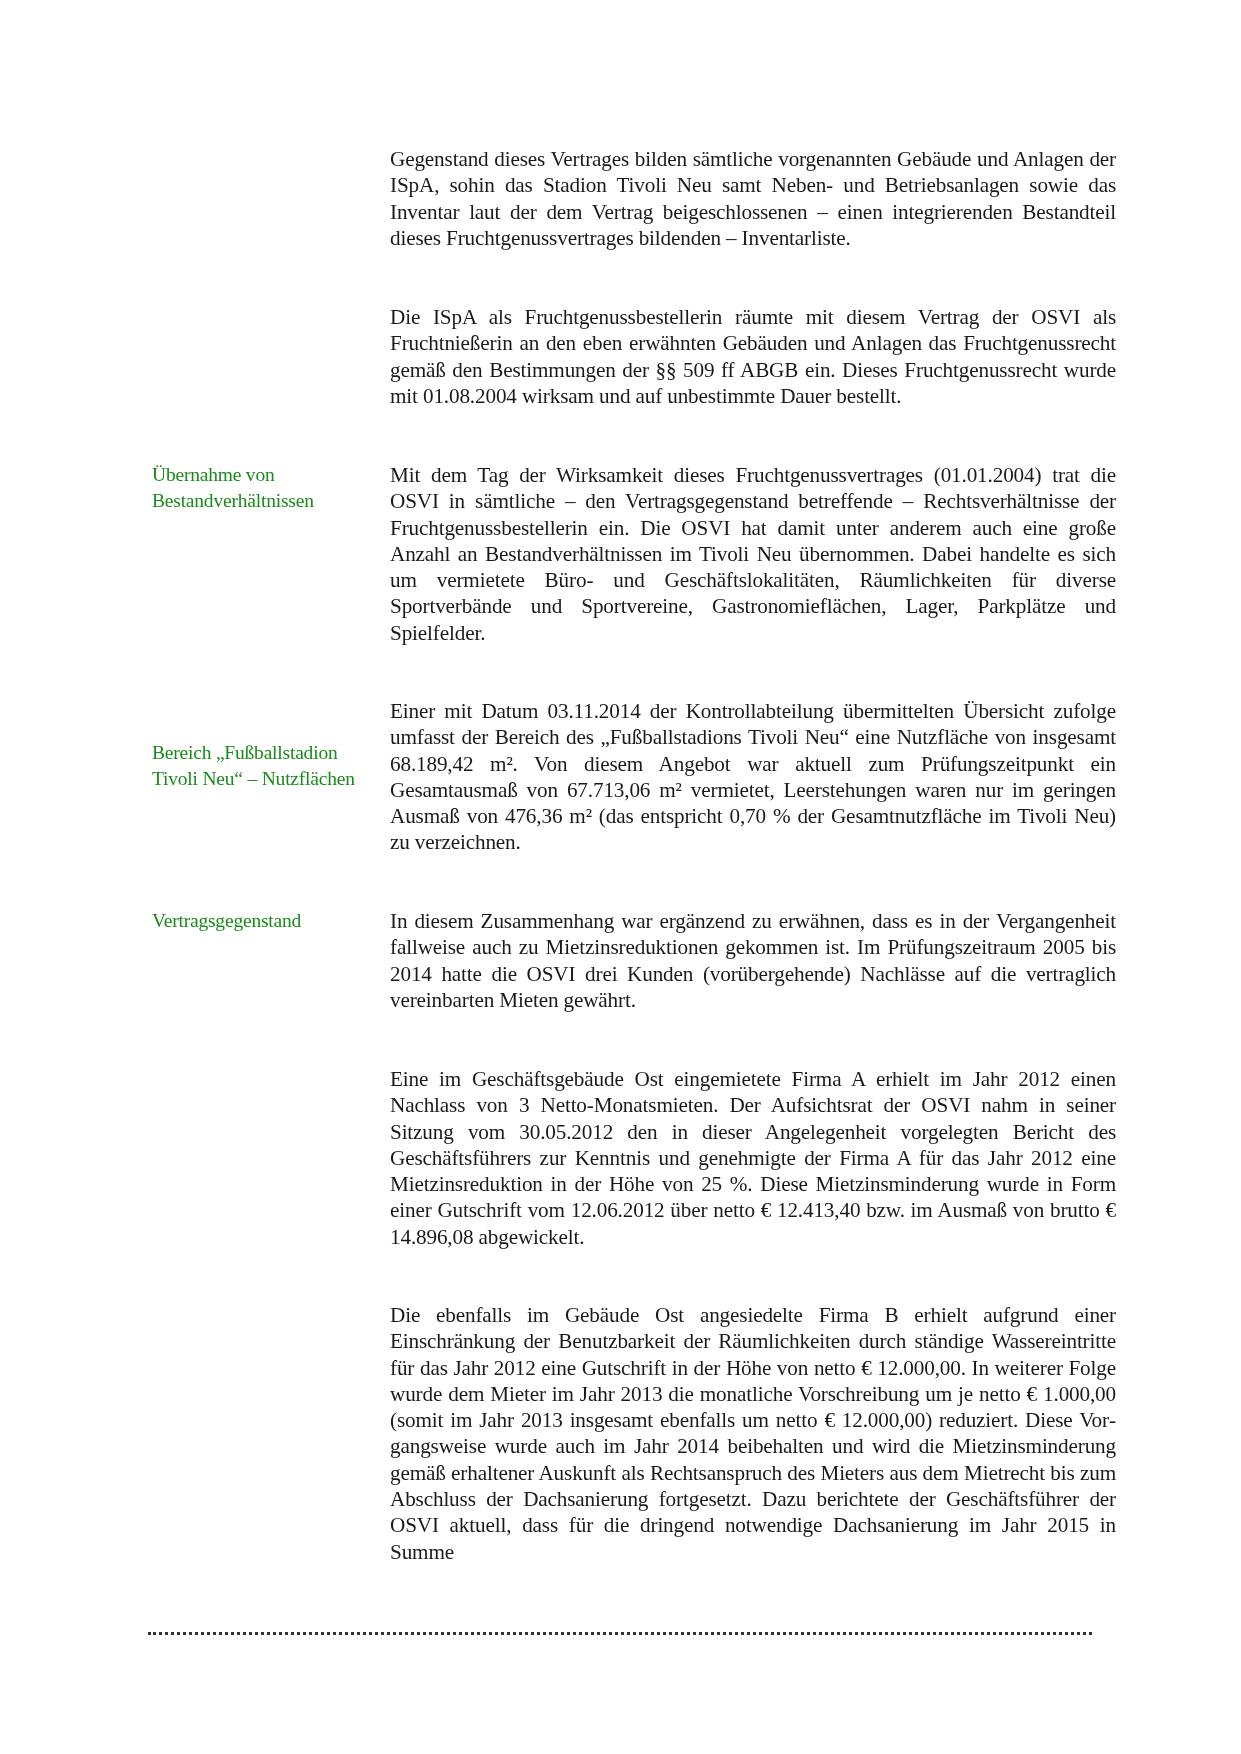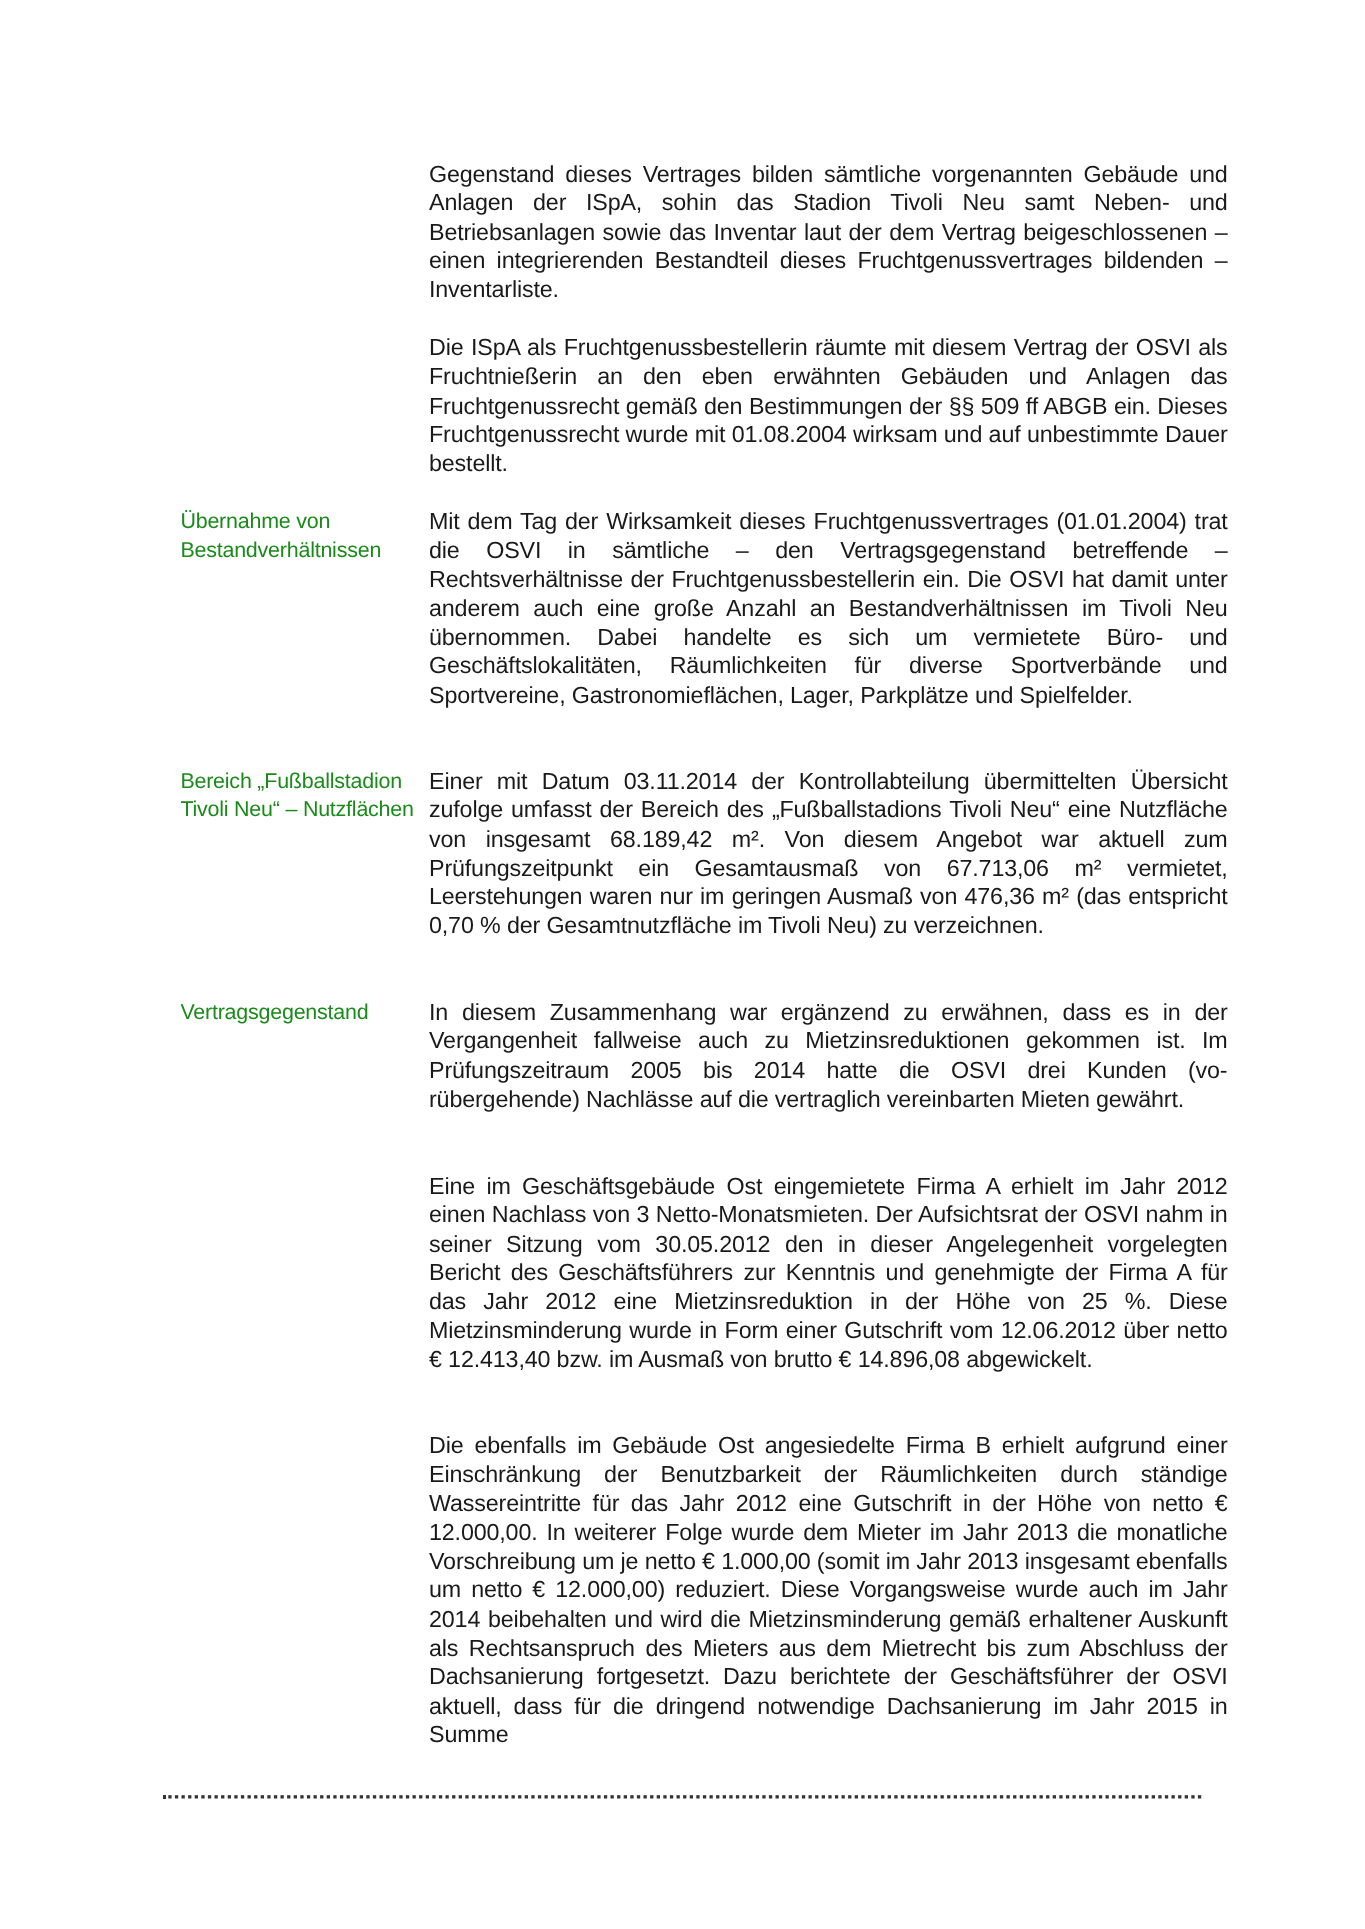--- a/index.html
+++ b/index.html
@@ -1,24 +1,24 @@
 <!DOCTYPE html>
 <html><head>
   <meta charset="utf-8">
   <style>
     html, body { margin: 0; padding: 0; background: #ffffff; }
     body {
       width: 1241px; height: 1754px; position: relative; overflow: hidden;
       font-family: "Liberation Sans", "DejaVu Sans", sans-serif;
       color: #1a1a1a;
     }
-    .page { position: absolute; left: 0; top: 0; width: 1241px; height: 1754px; }
+    .page { position: absolute; left: 0; top: 0; width: 1241px; height: 1754px; font-family: Liberation Serif, serif; }
     .section { position: absolute; left: 148px; width: 968px; }
     .margin-label {
-      position: absolute; left: 16px; top: 0; width: 230px;
+      position: absolute; left: 4px; top: 0; width: 230px;
       color: #1a8a1a; font-size: 19.5px; line-height: 25.5px;
       letter-spacing: -0.2px;
     }
     .body-text {
       position: absolute; left: 242px; width: 726px;
       font-size: 21.2px; line-height: 26.3px;
       text-align: justify; hyphens: manual;
       letter-spacing: -0.15px;
     }
     .footer-rule {
@@ -45,21 +45,21 @@
   <div class="section" style="top:304px;">
     <div class="body-text" style="top:0;">Die ISpA als Fruchtgenussbestellerin räumte mit diesem Vertrag der OSVI als Fruchtnießerin an den eben erwähnten Gebäuden und Anla­gen das Fruchtgenussrecht gemäß den Bestimmungen der §§ 509 ff ABGB ein. Dieses Fruchtgenussrecht wurde mit 01.08.2004 wirksam und auf unbestimmte Dauer bestellt.</div>
   </div>
 
   <div class="section" style="top:462px;">
     <div class="margin-label" style="width:210px;">Übernahme von Bestandverhältnissen</div>
     <div class="body-text" style="top:0;">Mit dem Tag der Wirksamkeit dieses Fruchtgenussvertrages (01.01.2004) trat die OSVI in sämtliche – den Vertragsgegenstand be­treffende – Rechtsverhältnisse der Fruchtgenussbestellerin ein. Die OSVI hat damit unter anderem auch eine große Anzahl an Bestand­verhältnissen im Tivoli Neu übernommen. Dabei handelte es sich um vermietete Büro- und Geschäftslokalitäten, Räumlichkeiten für diverse Sportverbände und Sportvereine, Gastronomieflächen, Lager, Park­plätze und Spielfelder.</div>
   </div>
 
   <div class="section" style="top:698px;">
-    <div class="margin-label" style="width:228px;">Bereich „Fußballstadion Tivoli Neu“ – Nutzflächen</div>
+    <div class="margin-label" style="width:228px;margin-top:42px;">Bereich „Fußballstadion Tivoli Neu“ – Nutzflächen</div>
     <div class="body-text" style="top:0;">Einer mit Datum 03.11.2014 der Kontrollabteilung übermittelten Über­sicht zufolge umfasst der Bereich des „Fußballstadions Tivoli Neu“ eine Nutzfläche von insgesamt 68.189,42 m². Von diesem Angebot war ak­tuell zum Prüfungszeitpunkt ein Gesamtausmaß von 67.713,06 m² vermietet, Leerstehungen waren nur im geringen Ausmaß von 476,36 m² (das entspricht 0,70 % der Gesamtnutzfläche im Tivoli Neu) zu verzeichnen.</div>
   </div>
 
   <div class="section" style="top:908px;">
     <div class="margin-label">Vertragsgegenstand</div>
     <div class="body-text" style="top:0;">In diesem Zusammenhang war ergänzend zu erwähnen, dass es in der Vergangenheit fallweise auch zu Mietzinsreduktionen gekommen ist. Im Prüfungszeitraum 2005 bis 2014 hatte die OSVI drei Kunden (vo­rübergehende) Nachlässe auf die vertraglich vereinbarten Mieten ge­währt.</div>
   </div>
 
   <div class="section" style="top:1066px;">
     <div class="body-text" style="top:0;">Eine im Geschäftsgebäude Ost eingemietete Firma A erhielt im Jahr 2012 einen Nachlass von 3 Netto-Monatsmieten. Der Aufsichtsrat der OSVI nahm in seiner Sitzung vom 30.05.2012 den in dieser Angele­genheit vorgelegten Bericht des Geschäftsführers zur Kenntnis und genehmigte der Firma A für das Jahr 2012 eine Mietzinsreduktion in der Höhe von 25 %. Diese Mietzinsminderung wurde in Form einer Gutschrift vom 12.06.2012 über netto € 12.413,40 bzw. im Ausmaß von brutto € 14.896,08 abgewickelt.</div>

